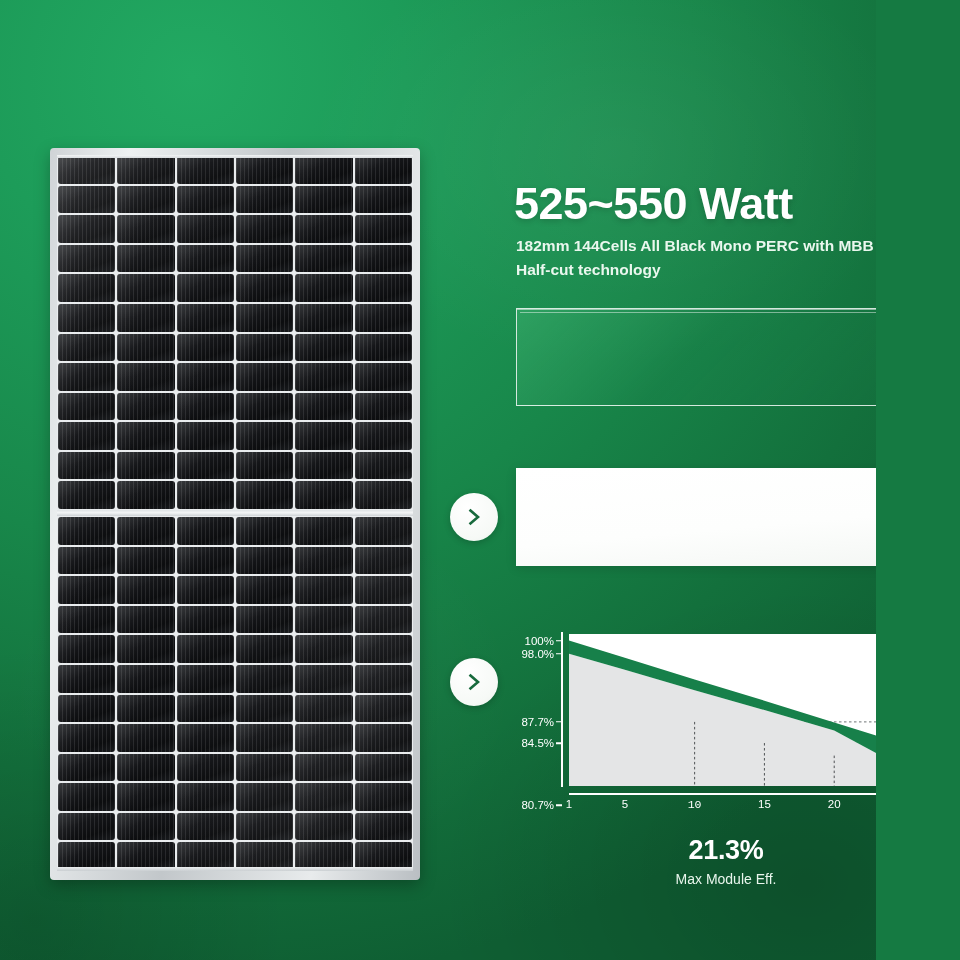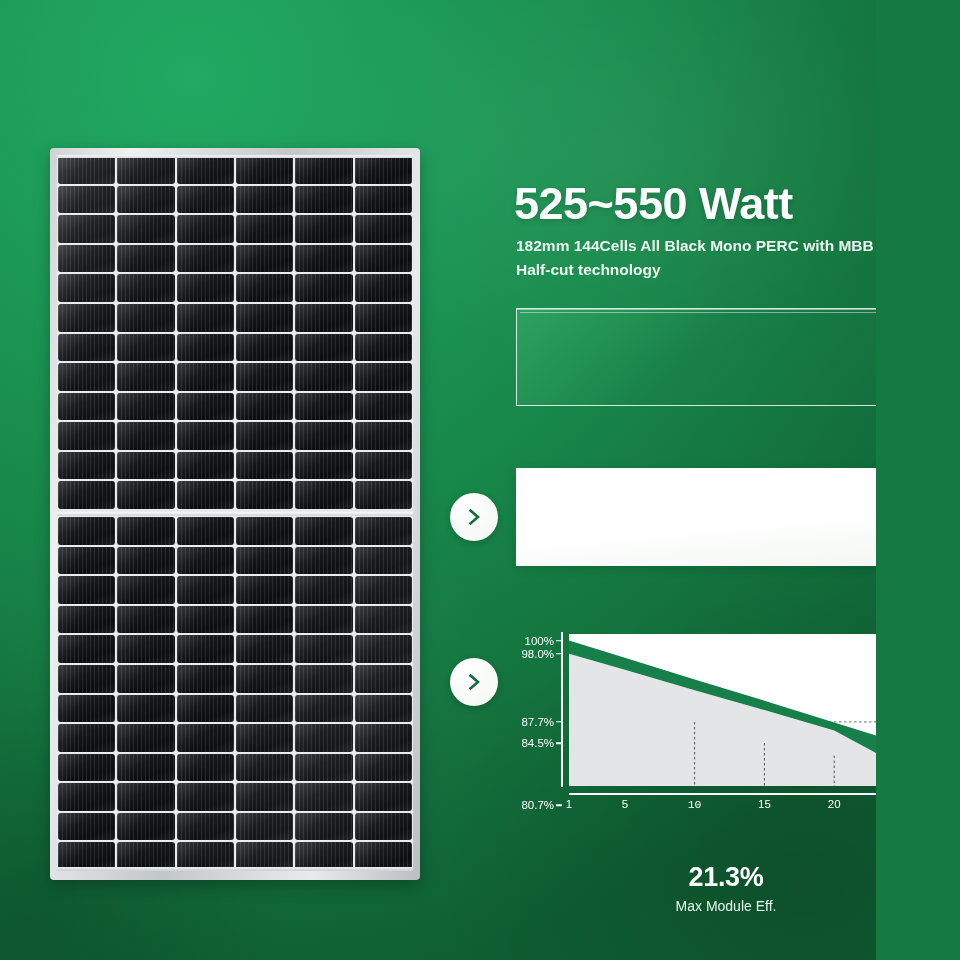--- a/index.html
+++ b/index.html
@@ -161,21 +161,21 @@
   #xlabels{
     position:absolute;left:53px;top:166px;width:335px;height:20px;
   }
   .xtick{
     position:absolute;color:#ffffff;font-size:11.5px;font-weight:500;
     transform:translateX(-50%);
   }
 
   
   #stats{
-    position:absolute;left:86px;top:712px;width:400px;height:70px;
+    position:absolute;left:86px;top:685px;width:400px;height:70px;
     display:flex;
   }
   .stat{flex:1;text-align:center;}
   .stat-value{
     color:#ffffff;font-size:27px;font-weight:700;letter-spacing:-.3px;
     line-height:1.15;
   }
   .stat-label{
     color:#e9f6ed;font-size:14px;font-weight:400;margin-top:5px;
   }

